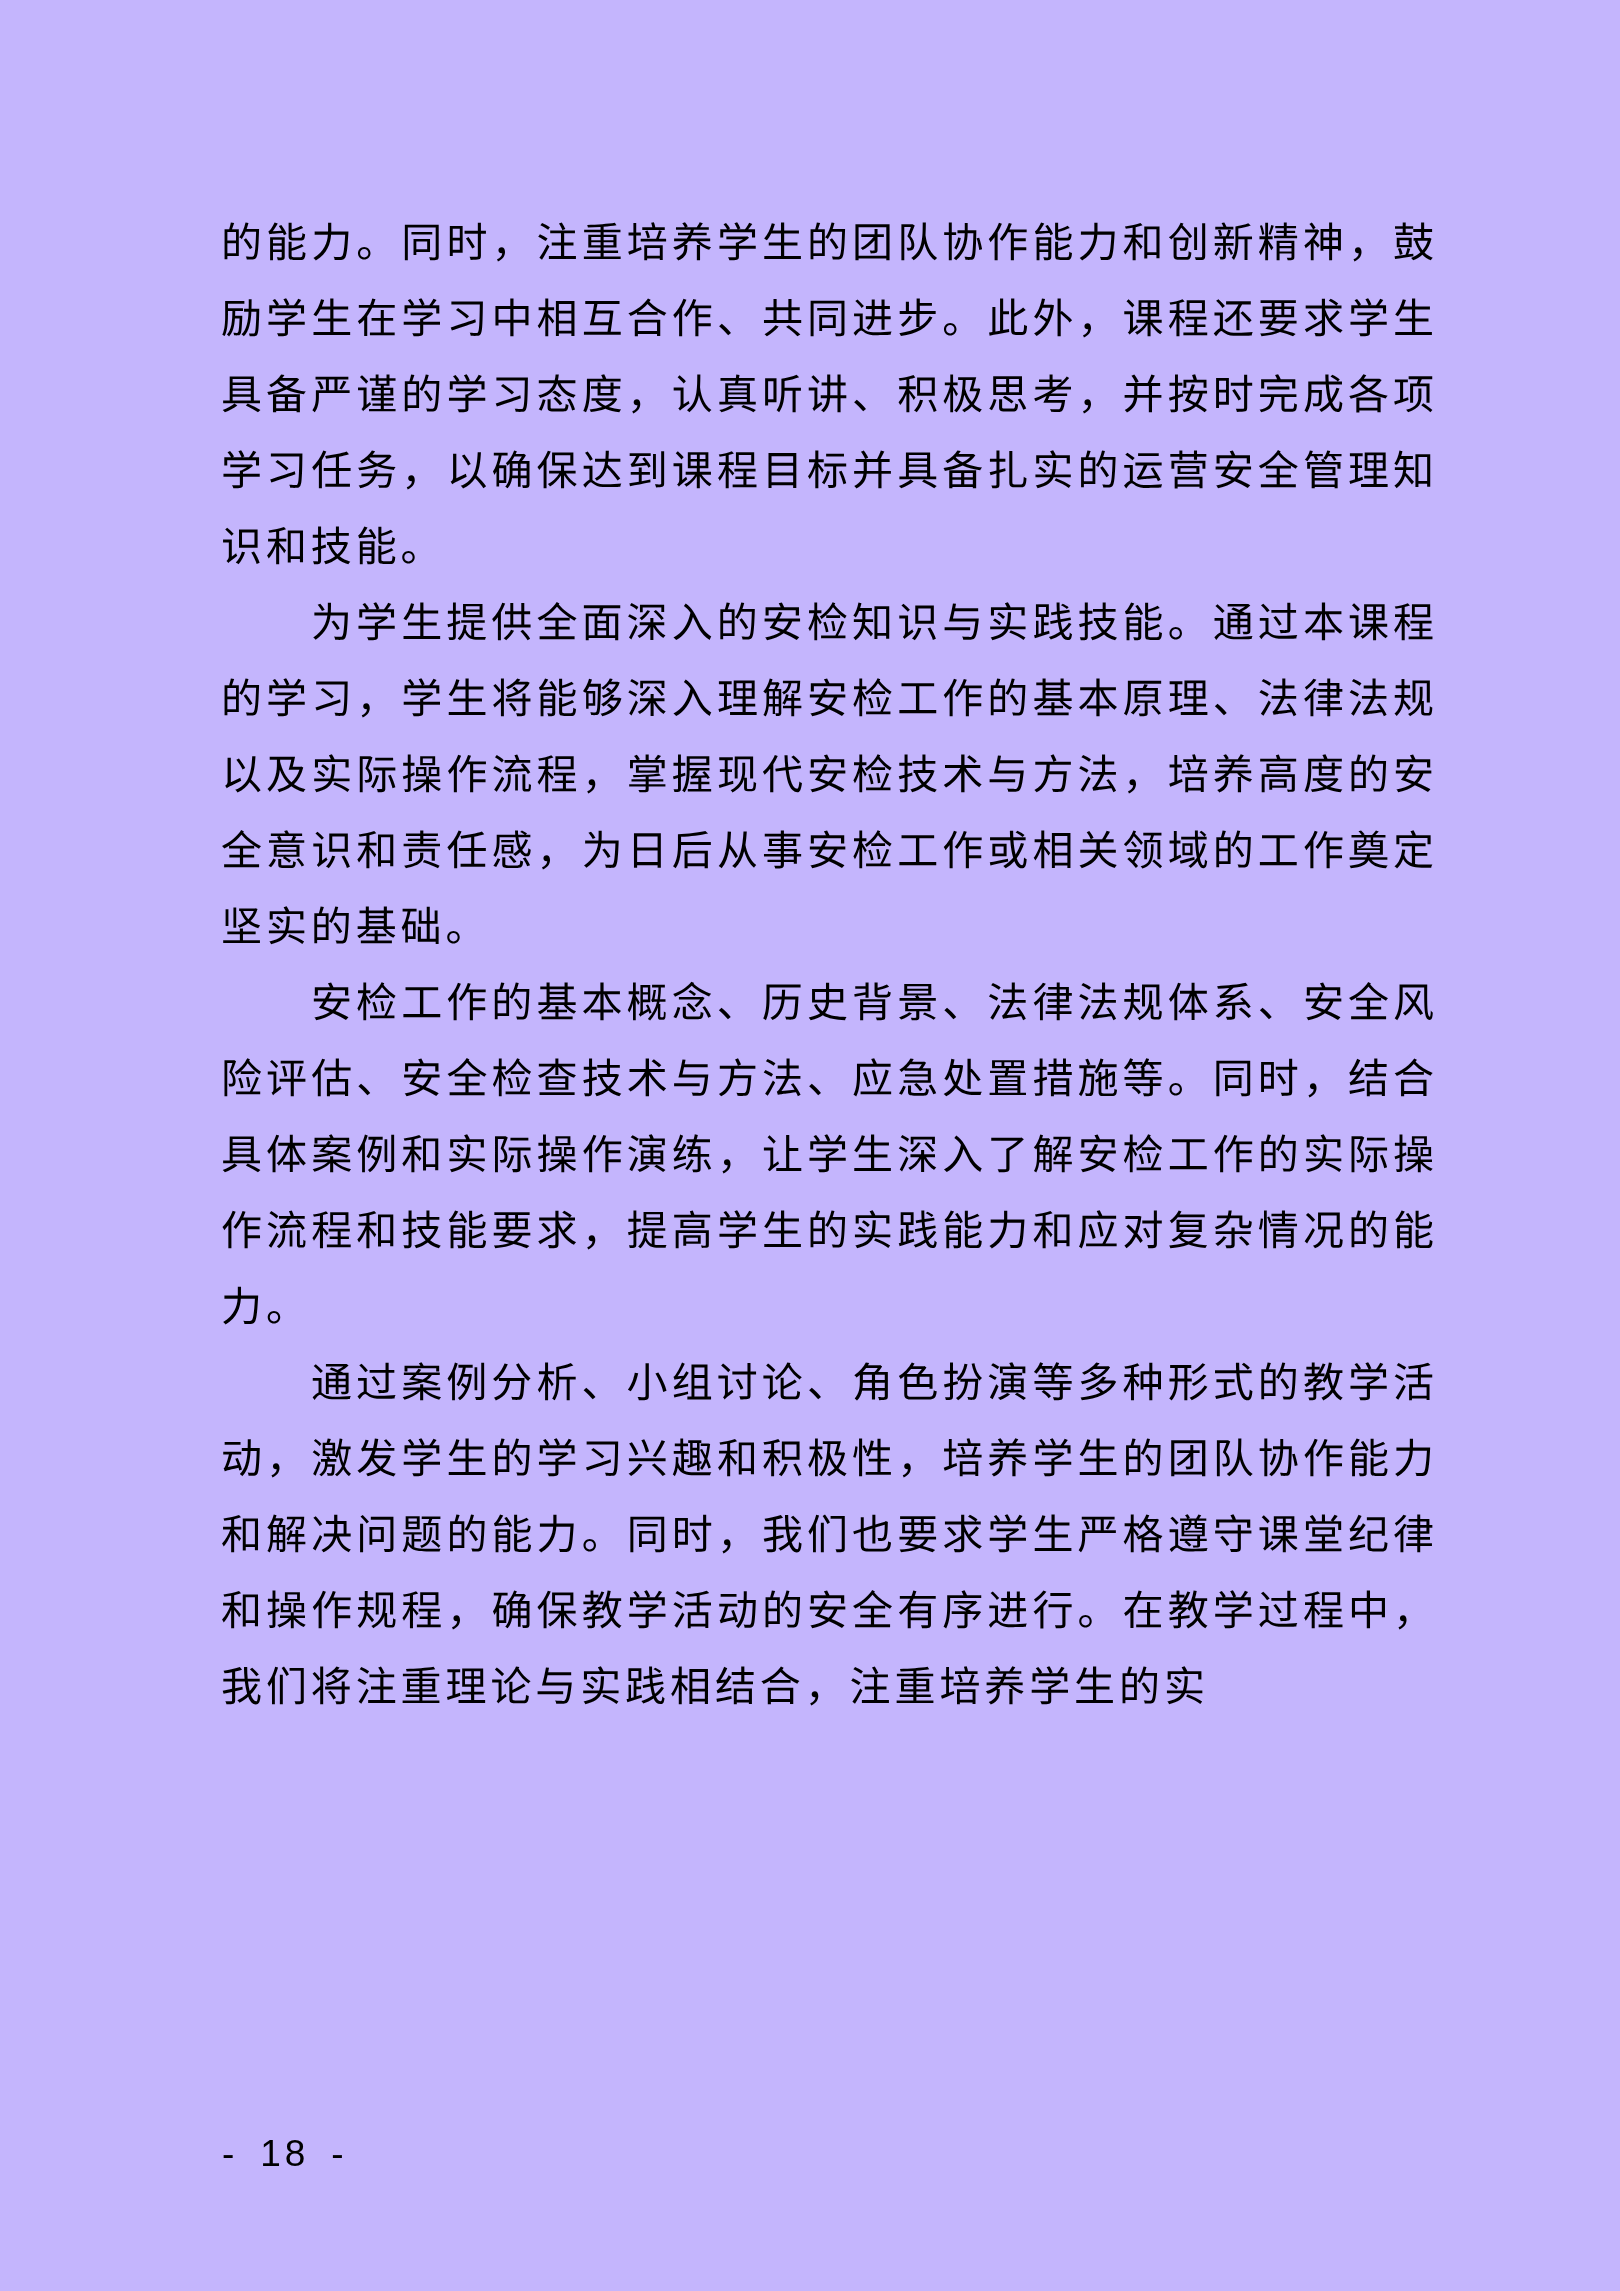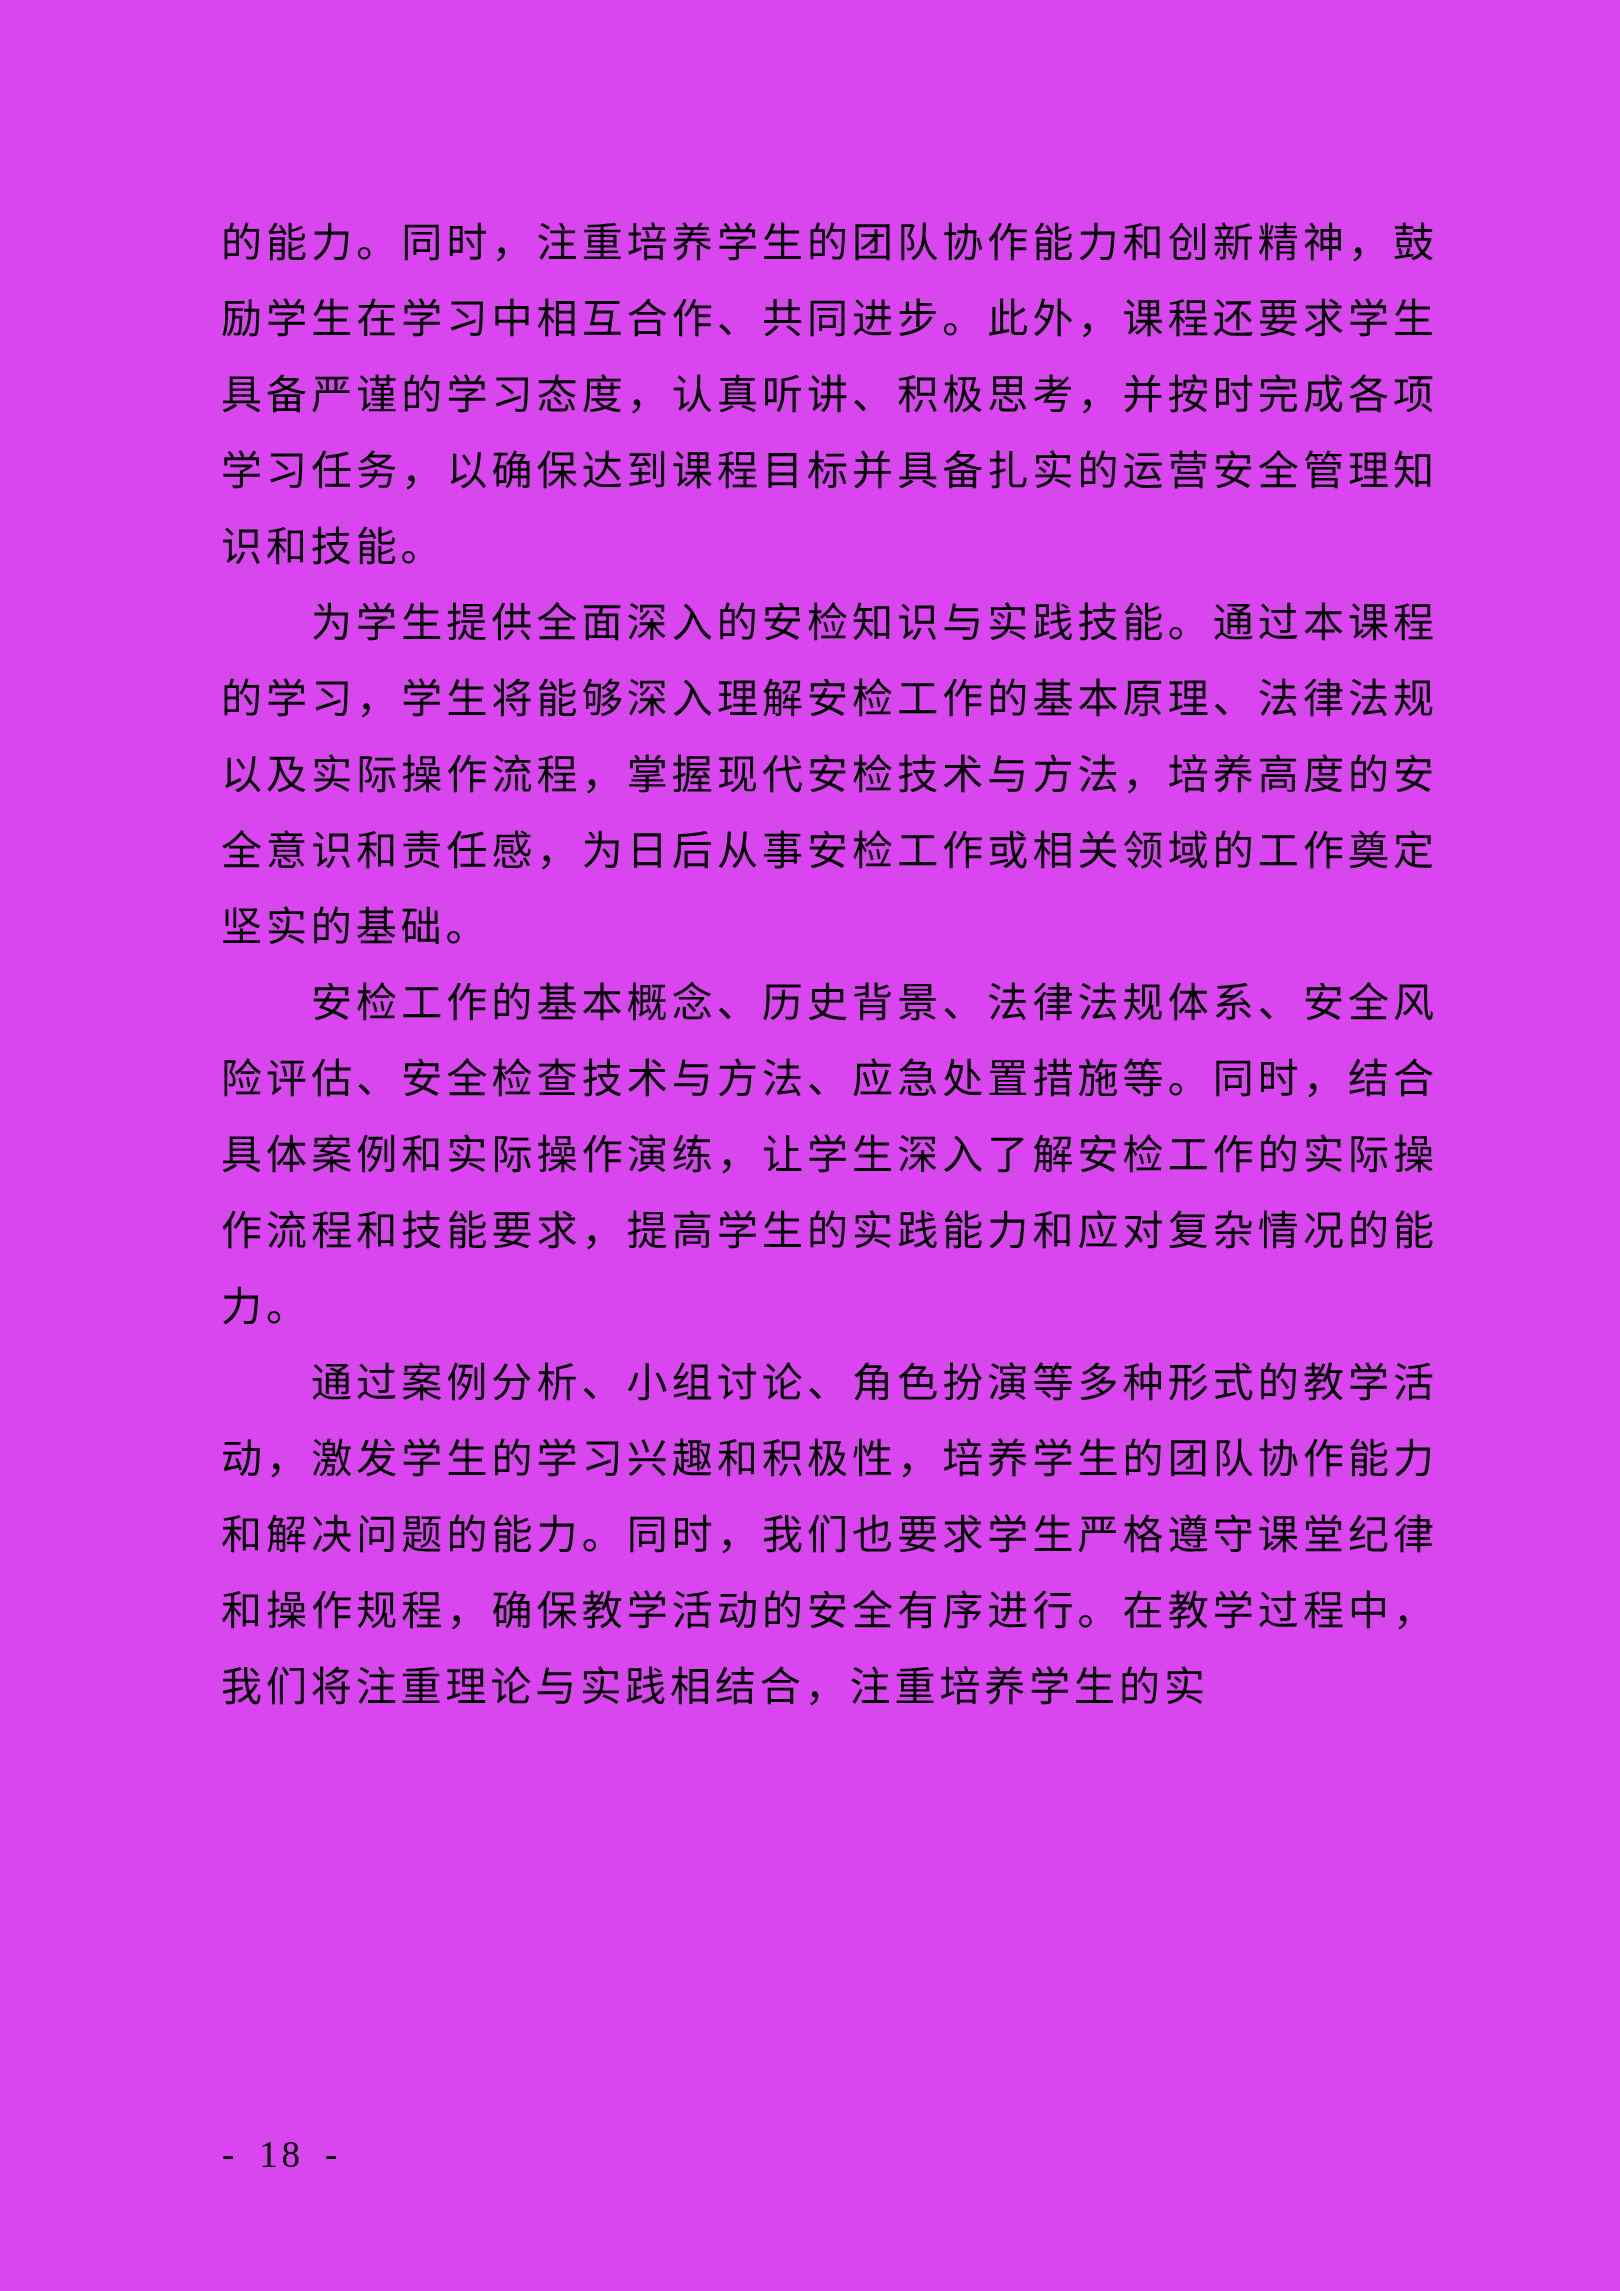--- a/index.html
+++ b/index.html
@@ -12,21 +12,21 @@
     width: 1620px;
     height: 2292px;
     font-family: "Liberation Serif", "DejaVu Serif", serif;
     color: #000000;
   }
   
   .page {
     position: relative;
     width: 1620px;
     height: 2292px;
-    background: #d946ef;
+    background: #c4b5fd;
     overflow: hidden;
   }
   
   .content {
     position: absolute;
     left: 221px;
     top: 205px;
     width: 1217px;
   }
   .content p,
@@ -50,21 +50,21 @@
     text-indent: 90px;
   }
   
   .footer {
     position: absolute;
     left: 222px;
     top: 2133px;
     font-size: 37px;
     letter-spacing: 3.9px;
     word-spacing: 7.8px;
-    font-family: Liberation Serif, serif;
+    font-family: Liberation Sans, sans-serif;
     color: #000000;
   }
 </style>
 </head>
 <body>
 
 <div class="page">
   <div class="content">
       <p class="body">的能力。同时，注重培养学生的团队协作能力和创新精神，鼓励学生在学习中相互合作、共同进步。此外，课程还要求学生具备严谨的学习态度，认真听讲、积极思考，并按时完成各项学习任务，以确保达到课程目标并具备扎实的运营安全管理知识和技能。</p>
       <p class="body indent">为学生提供全面深入的安检知识与实践技能。通过本课程的学习，学生将能够深入理解安检工作的基本原理、法律法规以及实际操作流程，掌握现代安检技术与方法，培养高度的安全意识和责任感，为日后从事安检工作或相关领域的工作奠定坚实的基础。</p>

